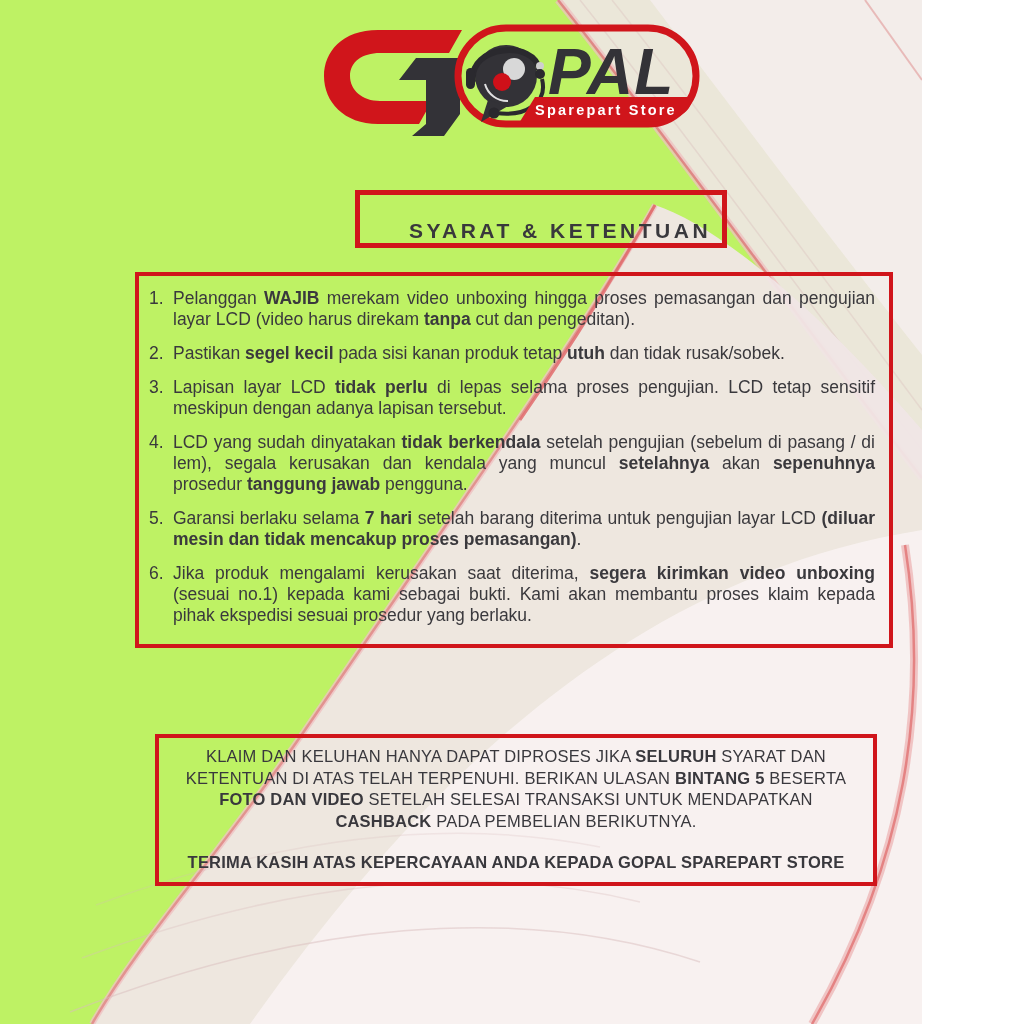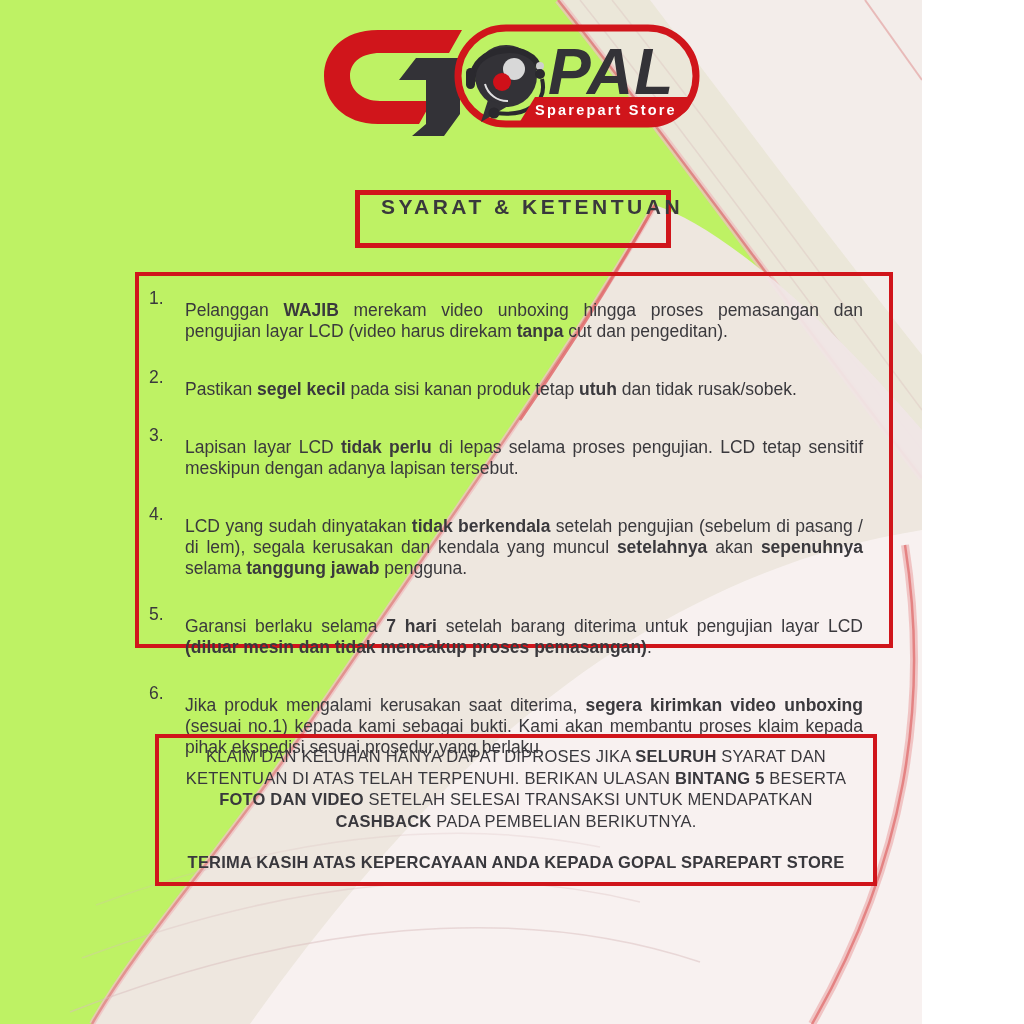--- a/index.html
+++ b/index.html
@@ -2,31 +2,31 @@
 <html><head>
 <meta charset="utf-8">
 <style>
   html,body{margin:0;padding:0;}
   body{width:1024px;height:1024px;overflow:hidden;background:#ffffff;
        font-family:"Liberation Sans",sans-serif;color:#3a393d;}
   .page{position:relative;width:1024px;height:1024px;background:#bef264;overflow:hidden;}
   .bg{position:absolute;left:0;top:0;width:1024px;height:1024px;}
   .logo{position:absolute;left:322px;top:24px;width:378px;height:112px;}
 
-  .title-box{position:absolute;left:355px;top:190px;width:316px;height:58px;
-     border:5px solid #d0151b;display:flex;align-items:flex-start;justify-content:center;box-sizing:border-box;padding-left:38px;}
+  .title-box{position:absolute;left:355px;top:190px;width:372px;height:58px;
+     border:5px solid #d0151b;display:flex;align-items:flex-end;justify-content:center;box-sizing:border-box;padding-left:38px;}
   .title-box span{font-size:21px;font-weight:bold;letter-spacing:3.5px;color:#39383c;white-space:nowrap;}
 
   .terms-box{position:absolute;left:135px;top:272px;width:758px;height:376px;
      border:4px solid #d0151b;box-sizing:border-box;padding:12px 14px 8px 10px;}
   ol.terms{list-style:none;margin:0;padding:0;}
   li.term{display:flex;margin-bottom:13px;}
   li.term:last-child{margin-bottom:0;}
   .num{flex:none;width:24px;font-size:17.5px;line-height:21px;text-align:left;}
-  .txt{flex:1;margin:12px;font-size:17.5px;line-height:21px;text-align:justify;}
+  .txt{flex:1;margin:0;font-size:17.5px;line-height:21px;text-align:justify;}
   .b{font-weight:bold;}
 
   .note-title-box{position:absolute;left:403px;top:673px;width:224px;height:41px;
      border:4px solid #d0151b;display:flex;align-items:center;justify-content:center;box-sizing:border-box;}
   .note-title-box span{font-size:18px;font-weight:bold;letter-spacing:0.6px;color:#35343a;}
 
   .notes-box{position:absolute;left:155px;top:734px;width:722px;height:152px;
      border:4px solid #d0151b;box-sizing:border-box;display:flex;flex-direction:column;
      align-items:center;justify-content:center;padding:6px 18px;}
   .notes-box p{margin:0;text-align:center;font-size:16.5px;line-height:21.5px;
@@ -109,21 +109,21 @@
       <li class="term">
         <span class="num">2.</span>
         <p class="txt"><span>Pastikan </span><span class="b">segel kecil</span><span> pada sisi kanan produk tetap </span><span class="b">utuh</span><span> dan tidak rusak/sobek.</span></p>
       </li>
       <li class="term">
         <span class="num">3.</span>
         <p class="txt"><span>Lapisan layar LCD </span><span class="b">tidak perlu</span><span> di lepas selama proses pengujian. LCD tetap sensitif meskipun dengan adanya lapisan tersebut.</span></p>
       </li>
       <li class="term">
         <span class="num">4.</span>
-        <p class="txt"><span>LCD yang sudah dinyatakan </span><span class="b">tidak berkendala</span><span> setelah pengujian (sebelum di pasang / di lem), segala kerusakan dan kendala yang muncul </span><span class="b">setelahnya</span><span> akan </span><span class="b">sepenuhnya</span><span> selama </span><span class="b">tanggung jawab</span><span> pengguna.</span></p>
+        <p class="txt"><span>LCD yang sudah dinyatakan </span><span class="b">tidak berkendala</span><span> setelah pengujian (sebelum di pasang / di lem), segala kerusakan dan kendala yang muncul </span><span class="b">setelahnya</span><span> akan </span><span class="b">sepenuhnya</span><span> prosedur </span><span class="b">tanggung jawab</span><span> pengguna.</span></p>
       </li>
       <li class="term">
         <span class="num">5.</span>
         <p class="txt"><span>Garansi berlaku selama </span><span class="b">7 hari</span><span> setelah barang diterima untuk pengujian layar LCD </span><span class="b">(diluar mesin dan tidak mencakup proses pemasangan)</span><span>.</span></p>
       </li>
       <li class="term">
         <span class="num">6.</span>
         <p class="txt"><span>Jika produk mengalami kerusakan saat diterima, </span><span class="b">segera kirimkan video unboxing</span><span> (sesuai no.1) kepada kami sebagai bukti. Kami akan membantu proses klaim kepada pihak ekspedisi sesuai prosedur yang berlaku.</span></p>
       </li>
     </ol>

